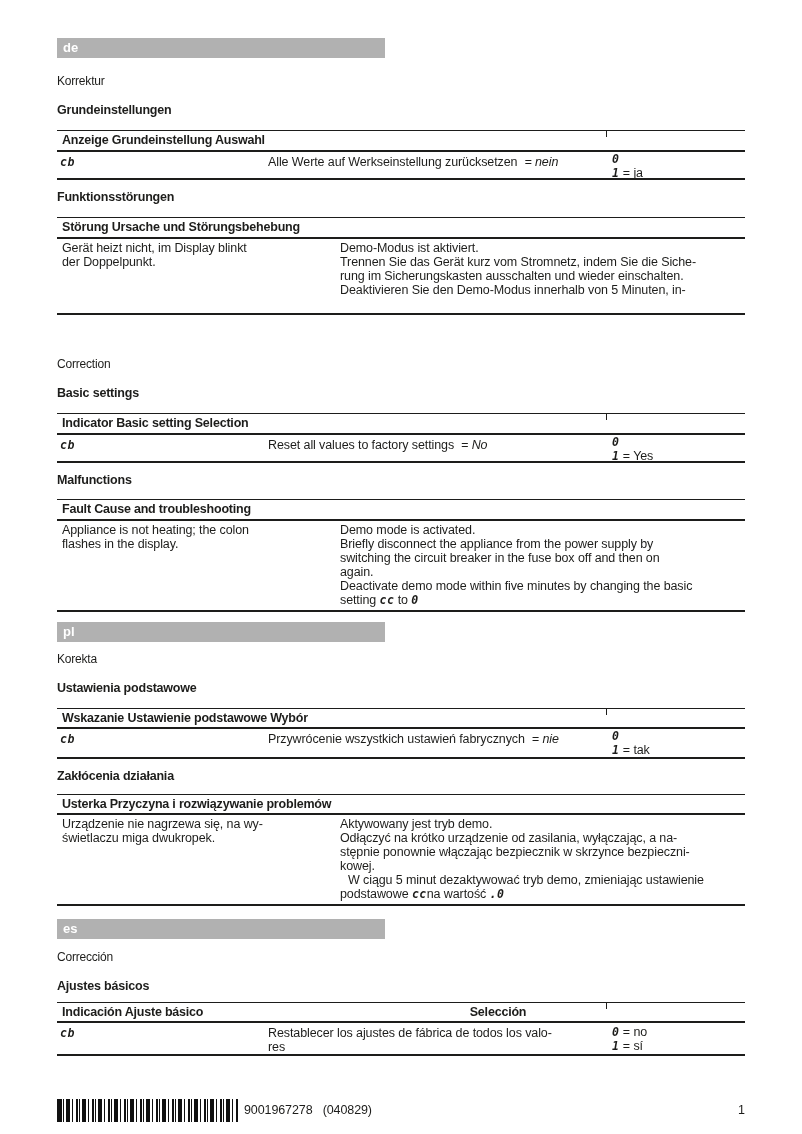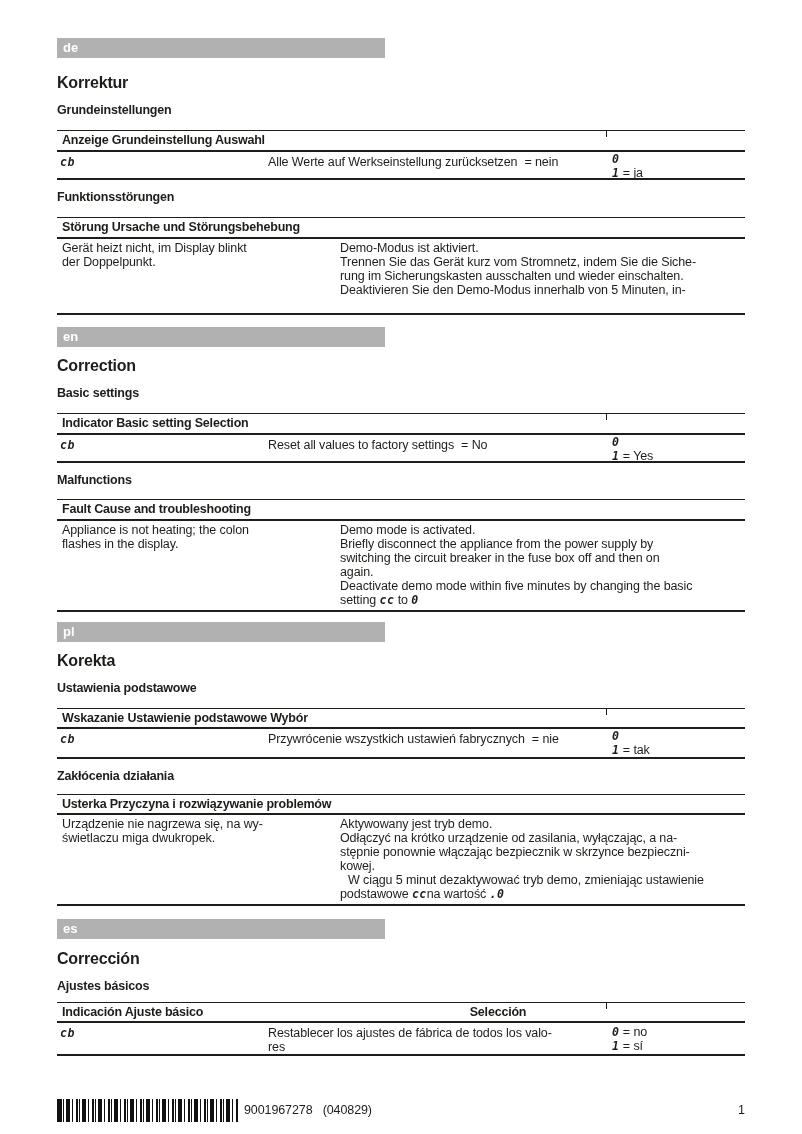--- a/index.html
+++ b/index.html
@@ -1,30 +1,30 @@
 <!DOCTYPE html>
 <html><head>
 <meta charset="utf-8">
 <style>
   html,body{margin:0;padding:0;background:#e8e8e8;}
   .page{position:relative;width:802px;height:1134px;background:#ffffff;
         font-family:"Liberation Sans",sans-serif;color:#1d1d1b;overflow:hidden;}
   .abs{position:absolute;white-space:nowrap;}
   .banner{left:57px;width:328px;height:20px;background:#b1b1b1;color:#ffffff;
           font-weight:bold;font-size:13px;line-height:20px;padding-left:6px;box-sizing:border-box;}
-  .h1{left:57px;font-size:16px;font-weight:bold;letter-spacing:-0.2px;}
+  .h1{left:57px;font-size:12px;font-weight:normal;letter-spacing:-0.2px;}
   .h2{left:57px;font-size:12.5px;font-weight:bold;letter-spacing:-0.2px;text-align:center;}
   .rule-thin{left:57px;width:688px;height:1px;background:#1d1d1b;}
   .rule-thick{left:57px;width:688px;height:2px;background:#1d1d1b;}
   .col-tick{left:606px;width:1px;height:7px;background:#1d1d1b;}
   .th{left:62px;font-size:12.5px;font-weight:bold;letter-spacing:-0.2px;}
   .t{font-size:12.5px;line-height:14px;letter-spacing:-0.1px;}
   .seg{font-family:"DejaVu Sans Mono",monospace;font-style:italic;font-weight:bold;
        font-size:11.5px;letter-spacing:0.5px;}
-  .eq{margin-left:7px;}
+  .eq{margin-left:7px;font-style:italic;}
   .sel-center{left:268px;width:460px;text-align:center;}
   .barcode{left:57px;top:1099px;width:176px;height:23px;
     background:repeating-linear-gradient(90deg,#111 0 2px,#fff 2px 3px,#111 3px 4px,#fff 4px 6px,
                #111 6px 10px,#fff 10px 12px,#111 12px 13px,#fff 13px 16px);
     border-left:3px solid #111;border-right:2px solid #111;}
   .pagenum{left:700px;top:1103px;width:45px;text-align:right;font-size:12.5px;}
 </style>
 </head>
 <body>
 
@@ -52,23 +52,20 @@
   <div class="abs th" style="top:220px">Störung Ursache und Störungsbehebung</div>
   <div class="abs rule-thick" style="top:237px"></div>
   <div class="abs t" style="left:62px;top:241px">Gerät heizt nicht, im Display blinkt</div>
   <div class="abs t" style="left:62px;top:255px">der Doppelpunkt.</div>
   <div class="abs t" style="left:340px;top:241px">Demo-Modus ist aktiviert.</div>
   <div class="abs t" style="left:340px;top:269px">rung im Sicherungskasten ausschalten und wieder einschalten.</div>
   <div class="abs t" style="left:340px;top:255px">Trennen Sie das Gerät kurz vom Stromnetz, indem Sie die Siche-</div>
   <div class="abs t" style="left:340px;top:283px">Deaktivieren Sie den Demo-Modus innerhalb von 5 Minuten, in-</div>
   <div class="abs rule-thick" style="top:313px"></div>
 
-  <div class="abs banner" style="top:327px">
-    <span>en</span>
-  </div>
   <div class="abs h1" style="top:357px">Correction</div>
   <div class="abs h2" style="top:386px">Basic settings</div>
 
   <div class="abs rule-thin" style="top:413px"></div>
   <div class="abs col-tick" style="top:413px"></div>
   <div class="abs th" style="top:416px">Indicator Basic setting Selection</div>
   <div class="abs rule-thick" style="top:433px"></div>
   <div class="abs t seg" style="left:60px;top:438px">cb</div>
   <div class="abs t" style="left:268px;top:438px"><span>Reset all values to factory settings</span><span class="eq">= No</span></div>
   <div class="abs t" style="left:612px;top:435px"><span class="seg">0</span></div>

